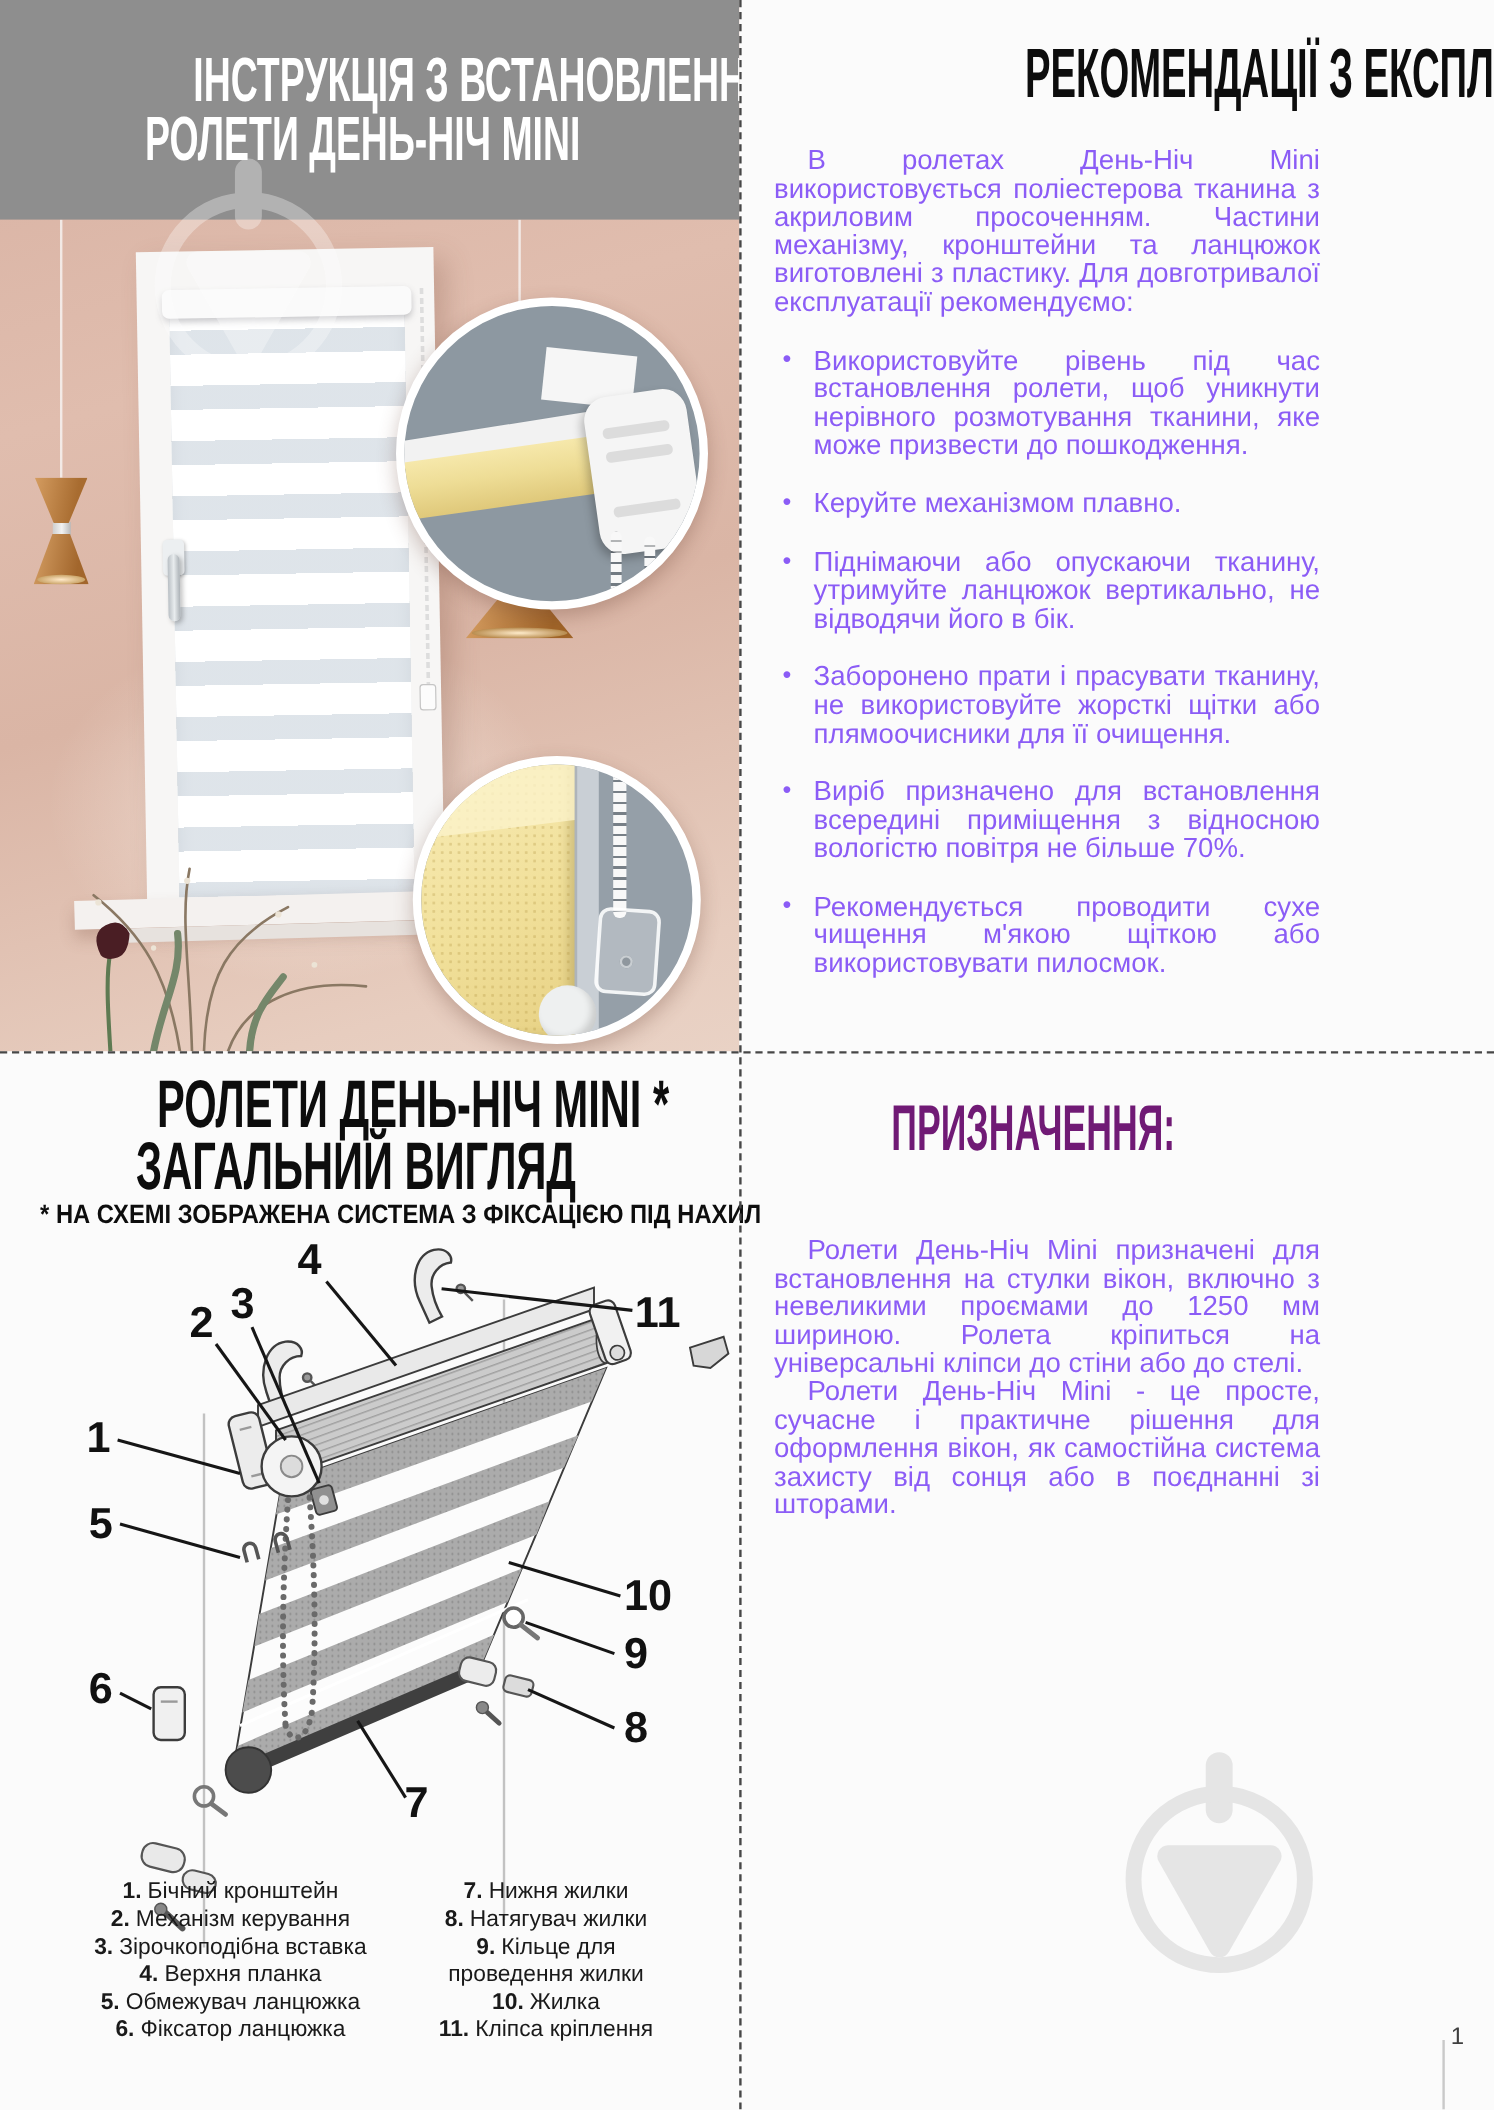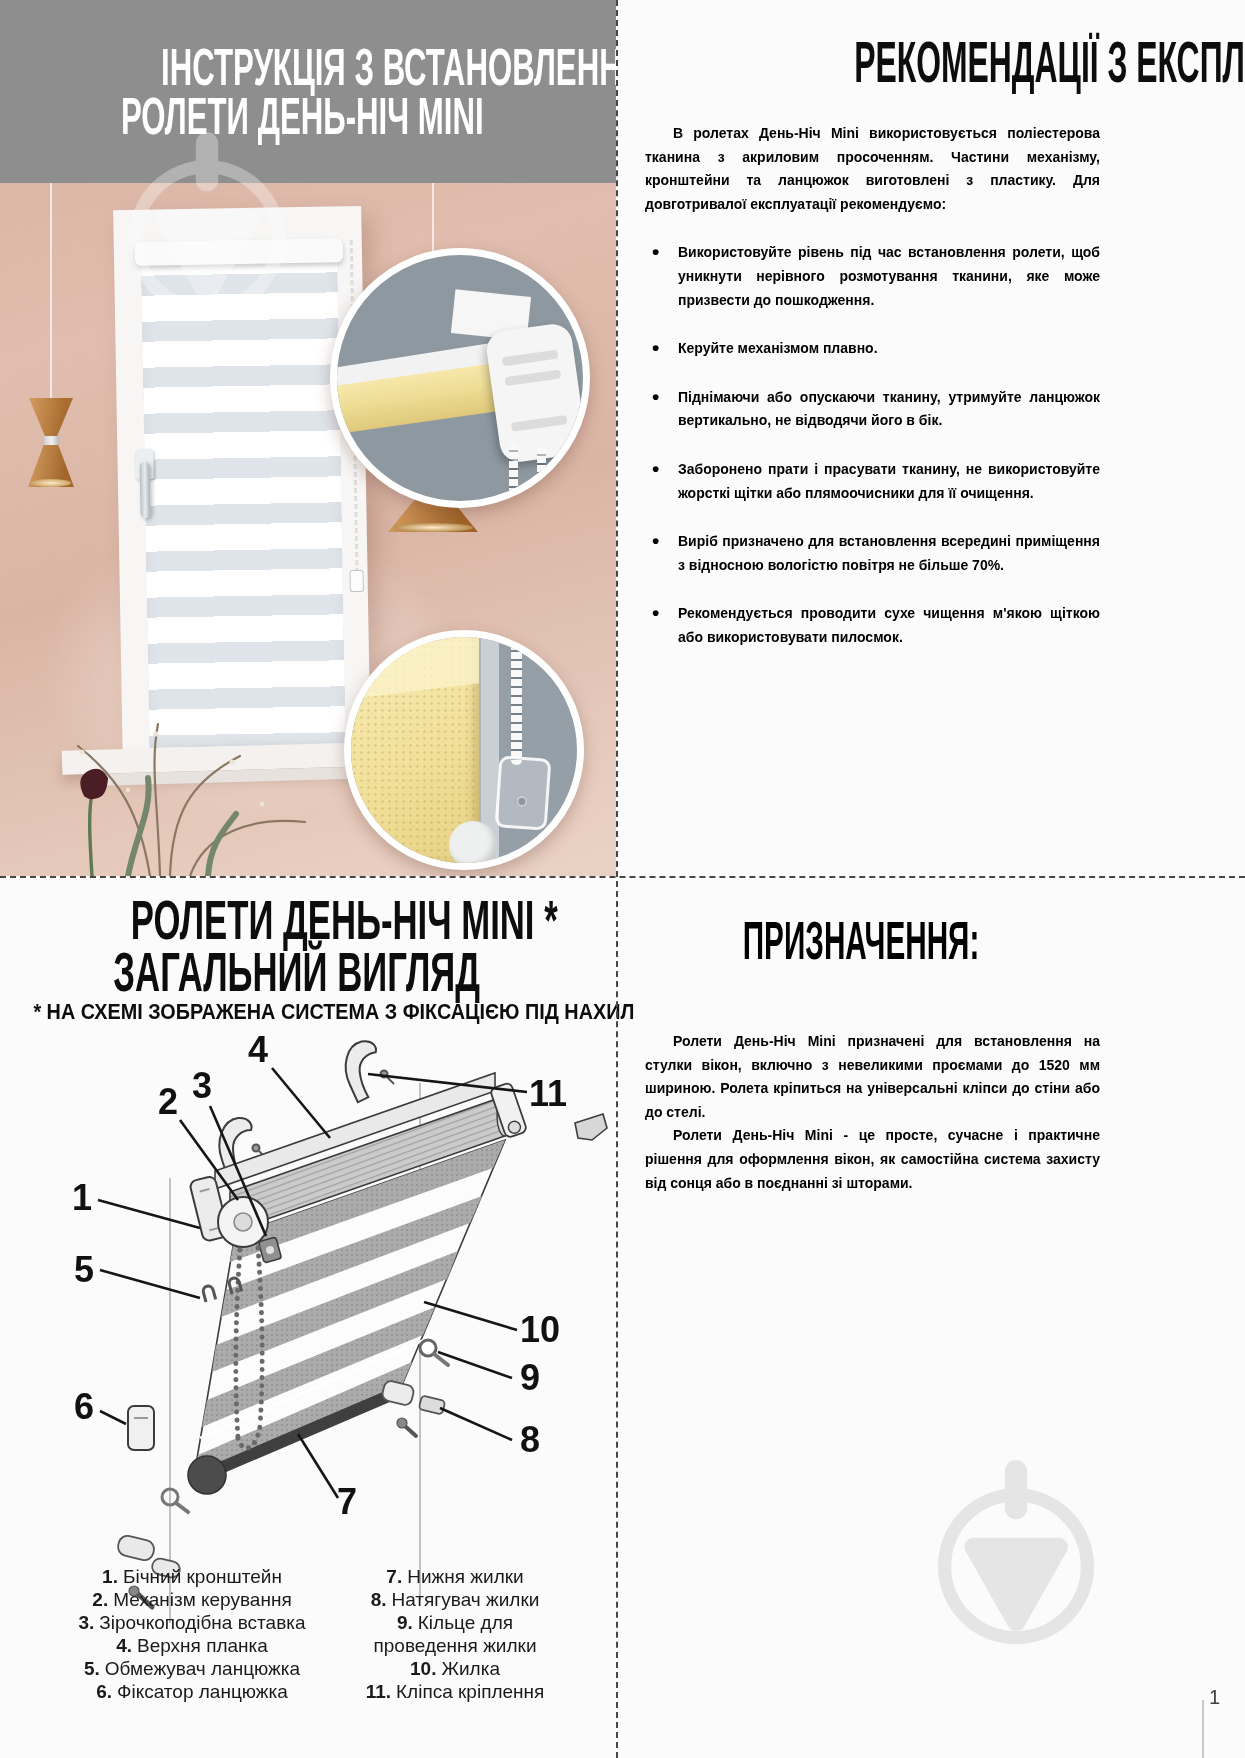--- a/index.html
+++ b/index.html
@@ -92,41 +92,41 @@
       background:rgba(255,255,255,.28);border-radius:10px;transform:rotate(4deg);}
   .i2-screw{position:absolute;left:17px;top:36px;width:11px;height:11px;border-radius:50%;background:#8f979e;
       box-shadow:inset 0 0 0 2px #c9ced2;}
   .i2-disc{position:absolute;left:98px;top:184px;width:48px;height:48px;border-radius:50%;background:#eef0f0;
       box-shadow:inset -4px -4px 6px rgba(0,0,0,.15);}
   .watermark{position:absolute;z-index:7;}
 
   
   .tr-sec{position:absolute;left:645px;top:34px;width:455px;}
   .tr-sec .h-cond{font-size:58px;line-height:56px;color:#0d0d0d;padding-right:26px;}
-  .body-txt{font-size:14px;line-height:23.6px;text-align:justify;color:#000000;font-weight:bold;}
+  .body-txt{font-size:23px;line-height:23.6px;text-align:justify;color:#8b5cf6;}
   .intro{margin-top:32px;text-indent:28px;}
   .blist{margin-top:10px;}
   .b-row{position:relative;padding-left:33px;margin-top:25px;text-align:justify;}
   .b-row::before{content:"\2022";position:absolute;left:7px;top:-1px;font-size:21px;}
 
   
   .bl-sec{position:absolute;left:0;top:878px;width:616px;height:880px;}
   .bl-head{padding-top:16px;padding-right:22px;}
   .bl-head .h-cond{font-size:56px;line-height:52px;color:#0d0d0d;}
   .bl-head .sub{font-size:22px;line-height:24px;margin-top:2px;}
   .diagram-svg{position:absolute;left:0;top:0;width:616px;height:880px;}
   .legend{position:absolute;left:36px;top:688px;width:562px;display:flex;font-size:19px;line-height:22.6px;color:#1a1a1a;text-align:center;}
   .leg-col1{width:312px;}
   .leg-col2{width:214px;}
   .leg-item{margin-bottom:0.5px;}
   .leg-num{font-weight:bold;margin-right:5px;}
 
   
   .br-sec{position:absolute;left:645px;top:900px;width:455px;}
-  .br-sec .h-cond{font-size:54px;line-height:52px;color:#000000;padding-right:22px;margin-top:14px;}
+  .br-sec .h-cond{font-size:54px;line-height:52px;color:#701a75;padding-right:22px;margin-top:14px;}
   .br-text{margin-top:64px;}
   .br-text p{margin:0;text-indent:28px;}
   .corner-line{position:absolute;left:1202px;top:1700px;width:2px;height:58px;background:#c9c9c9;}
   .page-num{position:absolute;left:1209px;top:1686px;font-size:20px;color:#3f3f3f;}
 </style>
 </head>
 <body>
 
 <section class="tl">
   <div class="wall-light"></div>
@@ -381,21 +381,21 @@
       <div class="leg-item"><span class="leg-num">9.</span><span>Кільце для проведення жилки</span></div>
       <div class="leg-item"><span class="leg-num">10.</span><span>Жилка</span></div>
       <div class="leg-item"><span class="leg-num">11.</span><span>Кліпса кріплення</span></div>
     </div>
   </div>
 </section>
 
 <section class="br-sec">
   <div class="h-cond"><span>ПРИЗНАЧЕННЯ:</span></div>
   <div class="body-txt br-text">
-    <p>Ролети День-Ніч Mini призначені для встановлення на стулки вікон, включно з невеликими проємами до 1520 мм шириною. Ролета кріпиться на універсальні кліпси до стіни або до стелі.</p>
+    <p>Ролети День-Ніч Mini призначені для встановлення на стулки вікон, включно з невеликими проємами до 1250 мм шириною. Ролета кріпиться на універсальні кліпси до стіни або до стелі.</p>
     <p>Ролети День-Ніч Mini - це просте, сучасне і практичне рішення для оформлення вікон, як самостійна система захисту від сонця або в поєднанні зі шторами.</p>
   </div>
 </section>
 
 <svg class="watermark" style="left:914px;top:1454px;" width="204" height="204" viewBox="0 0 200 200">
   <g fill="#e5e5e5">
     <rect x="89" y="6" width="22" height="58" rx="11"></rect>
     <path d="M58,82 h84 a9,9 0 0 1 8,13 l-42,74 a9,9 0 0 1 -15.6,0 l-42,-74 a9,9 0 0 1 7.6,-13 z"></path>
   </g>
   <circle cx="100" cy="110" r="70" fill="none" stroke="#e5e5e5" stroke-width="13"></circle>

